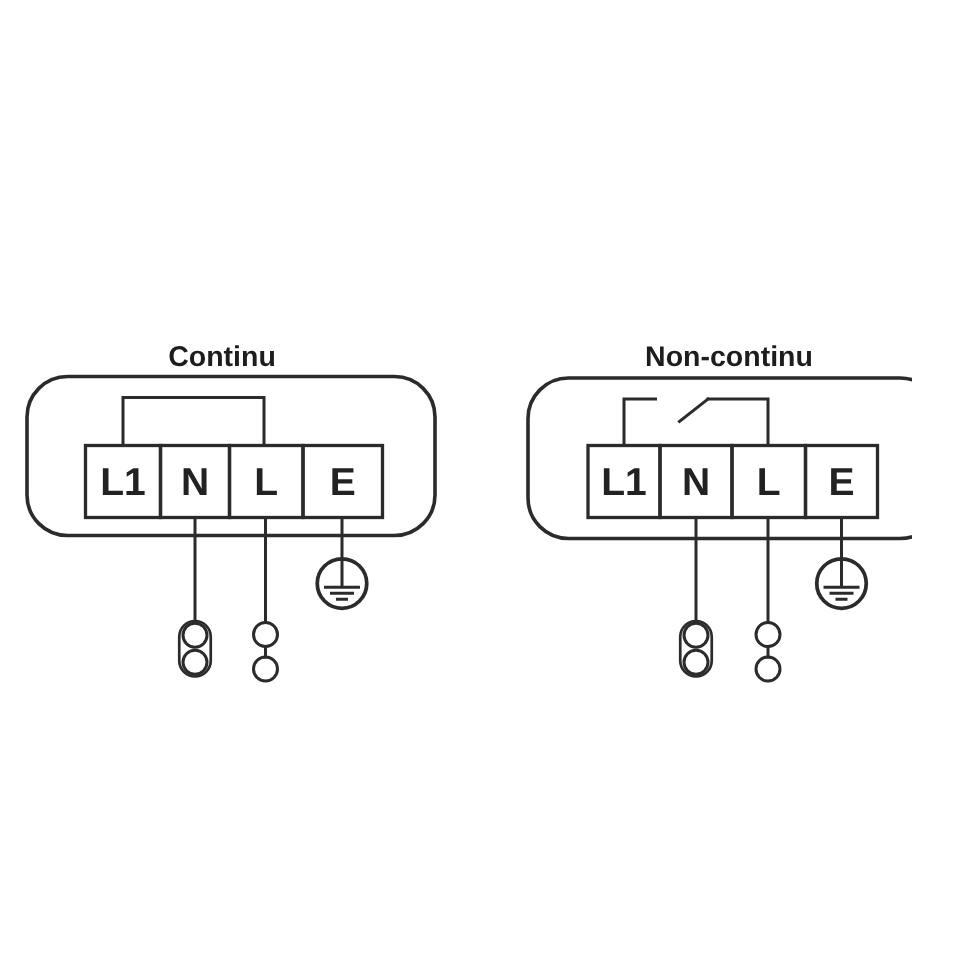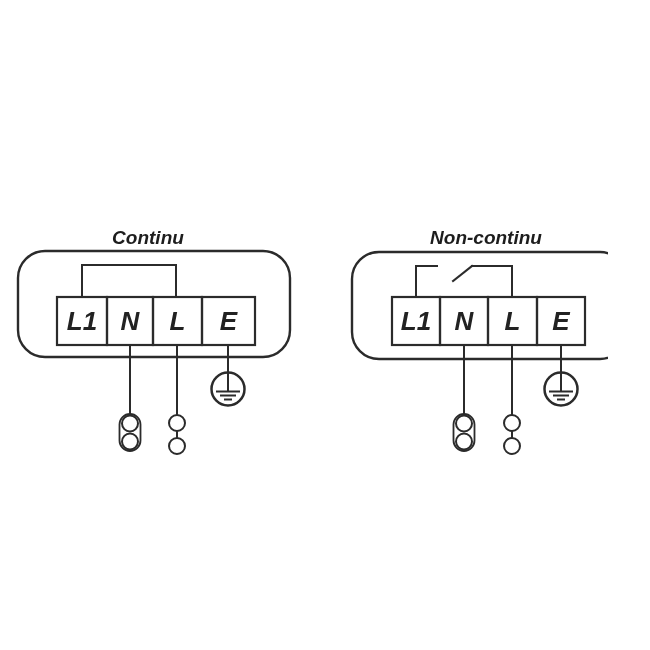--- a/index.html
+++ b/index.html
@@ -7,21 +7,20 @@
     padding: 0;
     background: #ffffff;
   }
   .canvas {
     position: relative;
     width: 608px;
     height: 650px;
     background: #ffffff;
     overflow: hidden;
     font-family: "Liberation Sans", sans-serif;
-    font-style: italic;
   }
   svg text.diagram-title {
     font-family: "Liberation Sans", sans-serif;
     font-weight: bold;
     font-size: 19px;
     fill: #1d1d1d;
   }
   svg text.terminal-label {
     font-family: "Liberation Sans", sans-serif;
     font-weight: bold;

